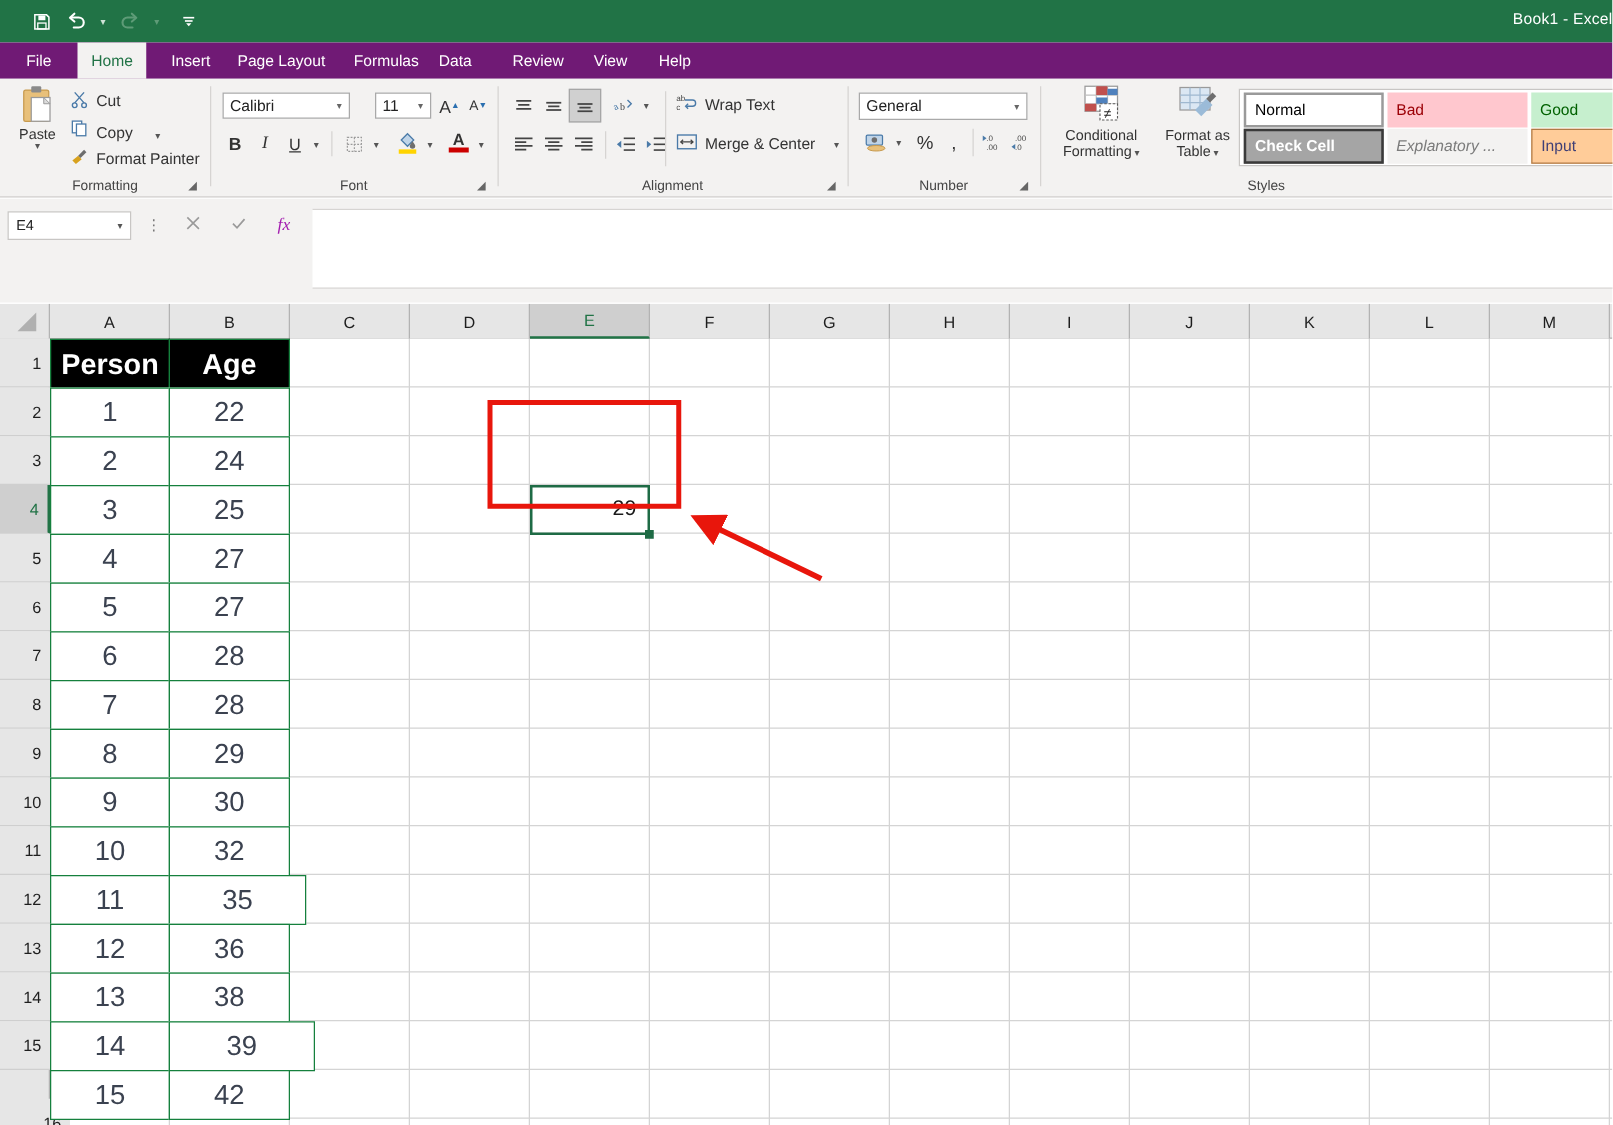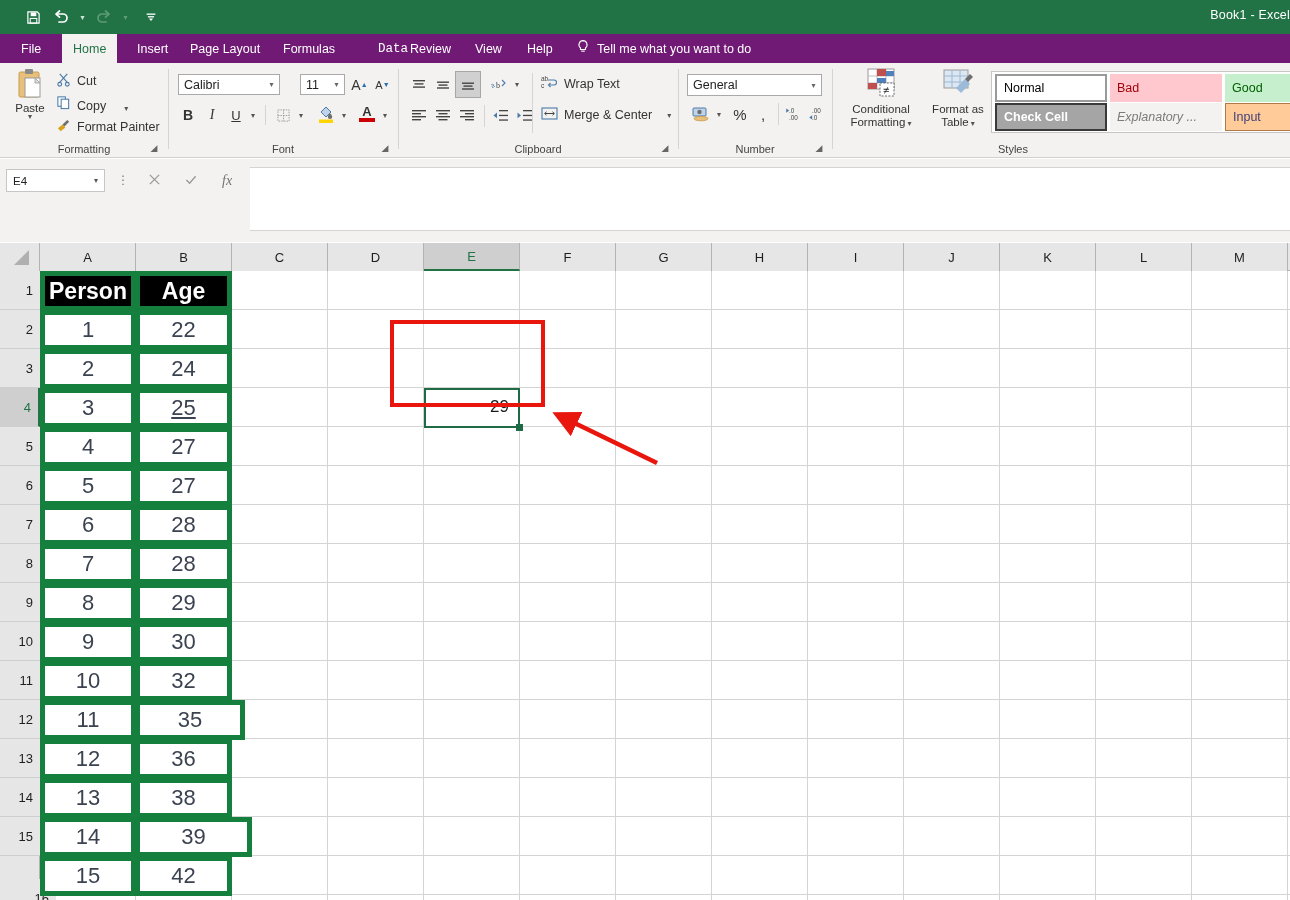--- a/index.html
+++ b/index.html
@@ -118,21 +118,21 @@
     position: absolute; left: 0; width: 40px; background: #e6e6e6;
     border-bottom: 1px solid #cfcfcf;
     display: flex; align-items: center; justify-content: flex-end;
     padding-right: 7px; font-size: 13px; color: #1e1e1e;
   }
   .rowhead.sel { background: #cfcfcf; color: #217346; border-right: 2px solid #217346; }
   .cells { position: absolute; left: 40px; top: 28px; width: 1250px; height: 629px; }
   .gl-v { position: absolute; top: 0; width: 1px; background: #d4d4d4; }
   .gl-h { position: absolute; left: 0; width: 1250px; height: 1px; background: #d4d4d4; }
   .dcell {
-    position: absolute; background: #ffffff; border: 5px solid #15803d;
+    position: absolute; background: #ffffff; border: 1px solid #15803d;
     display: flex; align-items: center; justify-content: center;
     font-size: 22px; color: #3b4250; font-family: "Liberation Sans", sans-serif;
   }
   .dcell.hdr { background: #000000; color: #ffffff; font-weight: bold; font-size: 23px; }
   .vcell {
     position: absolute; display: flex; align-items: center; justify-content: flex-end;
     padding-right: 10px; font-size: 17px; color: #1a1a1a;
   }
   .selbox { position: absolute; border: 2px solid #1e6b45; }
   .fillhandle { position: absolute; width: 7px; height: 7px; background: #1e6b45; }
@@ -179,33 +179,24 @@
     </div>
     <div class="title-text">Book1  -  Excel</div>
   </div>
 
   <div class="tabbar">
     <div class="tab" style="left:10px;">File</div>
     <div class="tab active" style="left:62px;">Home</div>
     <div class="tab" style="left:126px;">Insert</div>
     <div class="tab" style="left:179px;">Page Layout</div>
     <div class="tab" style="left:272px;">Formulas</div>
-    <div class="tab" style="left:367px;font-family:Liberation Mono, monospace;">Data</div>
+    <div class="tab" style="left:340px;">Data</div>
     <div class="tab" style="left:399px;">Review</div>
     <div class="tab" style="left:464px;">View</div>
     <div class="tab" style="left:516px;">Help</div>
-    <div class="tellme" style="left:576px;">
-      <span>
-        <svg width="14" height="16" viewBox="0 0 14 16">
-            <path d="M7 1.6a4.1 4.1 0 0 0-2.5 7.3v1.6h5V8.9A4.1 4.1 0 0 0 7 1.6z" fill="none" stroke="#fff" stroke-width="1.1"></path>
-            <rect x="5.2" y="11.6" width="3.6" height="1.1" fill="#fff"></rect>
-          </svg>
-      </span>
-      <span>Tell me what you want to do</span>
-    </div>
   </div>
 
   <div class="ribbon">
 
     <div class="group" style="left:0; width:168px;">
       <div class="paste-btn">
         <svg width="32" height="34" viewBox="0 0 32 34" style="display:block;margin:0 auto;">
           <rect x="5" y="5" width="20" height="25" rx="1.5" fill="#e8c07a" stroke="#c79a4e" stroke-width="1"></rect>
           <rect x="11" y="2" width="8" height="5" rx="1" fill="#8a8a8a"></rect>
           <rect x="11" y="11" width="15" height="19" fill="#ffffff" stroke="#9a9a9a" stroke-width="1"></rect>
@@ -390,21 +381,21 @@
       <div class="icobtn" style="left:142px; top:40px; height:24px; justify-content:flex-start; gap:6px; font-size:12.5px; color:#333; white-space:nowrap;">
         <span>
           <svg width="17" height="15" viewBox="0 0 17 15">
               <rect x="1" y="2" width="15" height="11" fill="none" stroke="#4a7aa8" stroke-width="1.1"></rect>
               <path d="M4 7.5h9M5.5 5.8L3.6 7.5l1.9 1.7M11.5 5.8l1.9 1.7-1.9 1.7" fill="none" stroke="#444" stroke-width="1"></path>
             </svg>
         </span>
         <span>Merge &amp; Center</span>
         <span style="font-size:8px;color:#555;margin-left:9px;">▾</span>
       </div>
-      <div class="group-label">Clipboard</div>
+      <div class="group-label">Alignment</div>
       <div class="dlg-launcher" style="right:6px;">◢</div>
     </div>
     <div class="group-sep" style="left:678px;"></div>
 
     <div class="group" style="left:679px; width:152px;">
       <div class="combo" style="left:8px; top:11px; width:135px; height:22px;">
         <span class="val">General</span>
         <span class="cb-caret">▾</span>
       </div>
       <div class="icobtn" style="left:10px; top:38px; width:24px; height:26px;">
@@ -512,21 +503,21 @@
       <span>
         <svg width="13" height="13" viewBox="0 0 14 14">
             <path d="M2 2l10 10M12 2L2 12" stroke="#9a9a9a" stroke-width="1.4" fill="none"></path>
           </svg>
       </span>
       <span>
         <svg width="14" height="13" viewBox="0 0 14 14">
             <path d="M2 7.5l3.5 3.5L12 3.5" stroke="#9a9a9a" stroke-width="1.5" fill="none"></path>
           </svg>
       </span>
-      <span style="font-family:'Liberation Serif',serif; font-style:italic; font-size:14px; color:#737373;">fx</span>
+      <span style="font-family:'Liberation Serif',serif; font-style:italic; font-size:14px; color:#a21caf;">fx</span>
     </div>
   </div>
   <div class="fb-input"></div>
 
   <div class="grid">
 
     <div class="colhead-row"></div>
     <div class="corner">
       <div class="corner-tri"></div>
     </div>
@@ -596,21 +587,21 @@
       <div class="gl-h" style="top:623px;"></div>
 
       <div class="dcell hdr" style="left:0px;  top:0px;   width:96px; height:40px;">Person</div>
       <div class="dcell hdr" style="left:95px; top:0px;   width:97px; height:40px;">Age</div>
 
       <div class="dcell" style="left:0px;  top:39px;  width:96px; height:40px;">1</div>
       <div class="dcell" style="left:95px; top:39px;  width:97px; height:40px;">22</div>
       <div class="dcell" style="left:0px;  top:78px;  width:96px; height:40px;">2</div>
       <div class="dcell" style="left:95px; top:78px;  width:97px; height:40px;">24</div>
       <div class="dcell" style="left:0px;  top:117px; width:96px; height:40px;">3</div>
-      <div class="dcell" style="left:95px; top:117px; width:97px; height:40px;text-decoration:underline;">25</div>
+      <div class="dcell" style="left:95px; top:117px; width:97px; height:40px;">25</div>
       <div class="dcell" style="left:0px;  top:156px; width:96px; height:40px;">4</div>
       <div class="dcell" style="left:95px; top:156px; width:97px; height:40px;">27</div>
       <div class="dcell" style="left:0px;  top:195px; width:96px; height:40px;">5</div>
       <div class="dcell" style="left:95px; top:195px; width:97px; height:40px;">27</div>
       <div class="dcell" style="left:0px;  top:234px; width:96px; height:40px;">6</div>
       <div class="dcell" style="left:95px; top:234px; width:97px; height:40px;">28</div>
       <div class="dcell" style="left:0px;  top:273px; width:96px; height:40px;">7</div>
       <div class="dcell" style="left:95px; top:273px; width:97px; height:40px;">28</div>
       <div class="dcell" style="left:0px;  top:312px; width:96px; height:40px;">8</div>
       <div class="dcell" style="left:95px; top:312px; width:97px; height:40px;">29</div>

